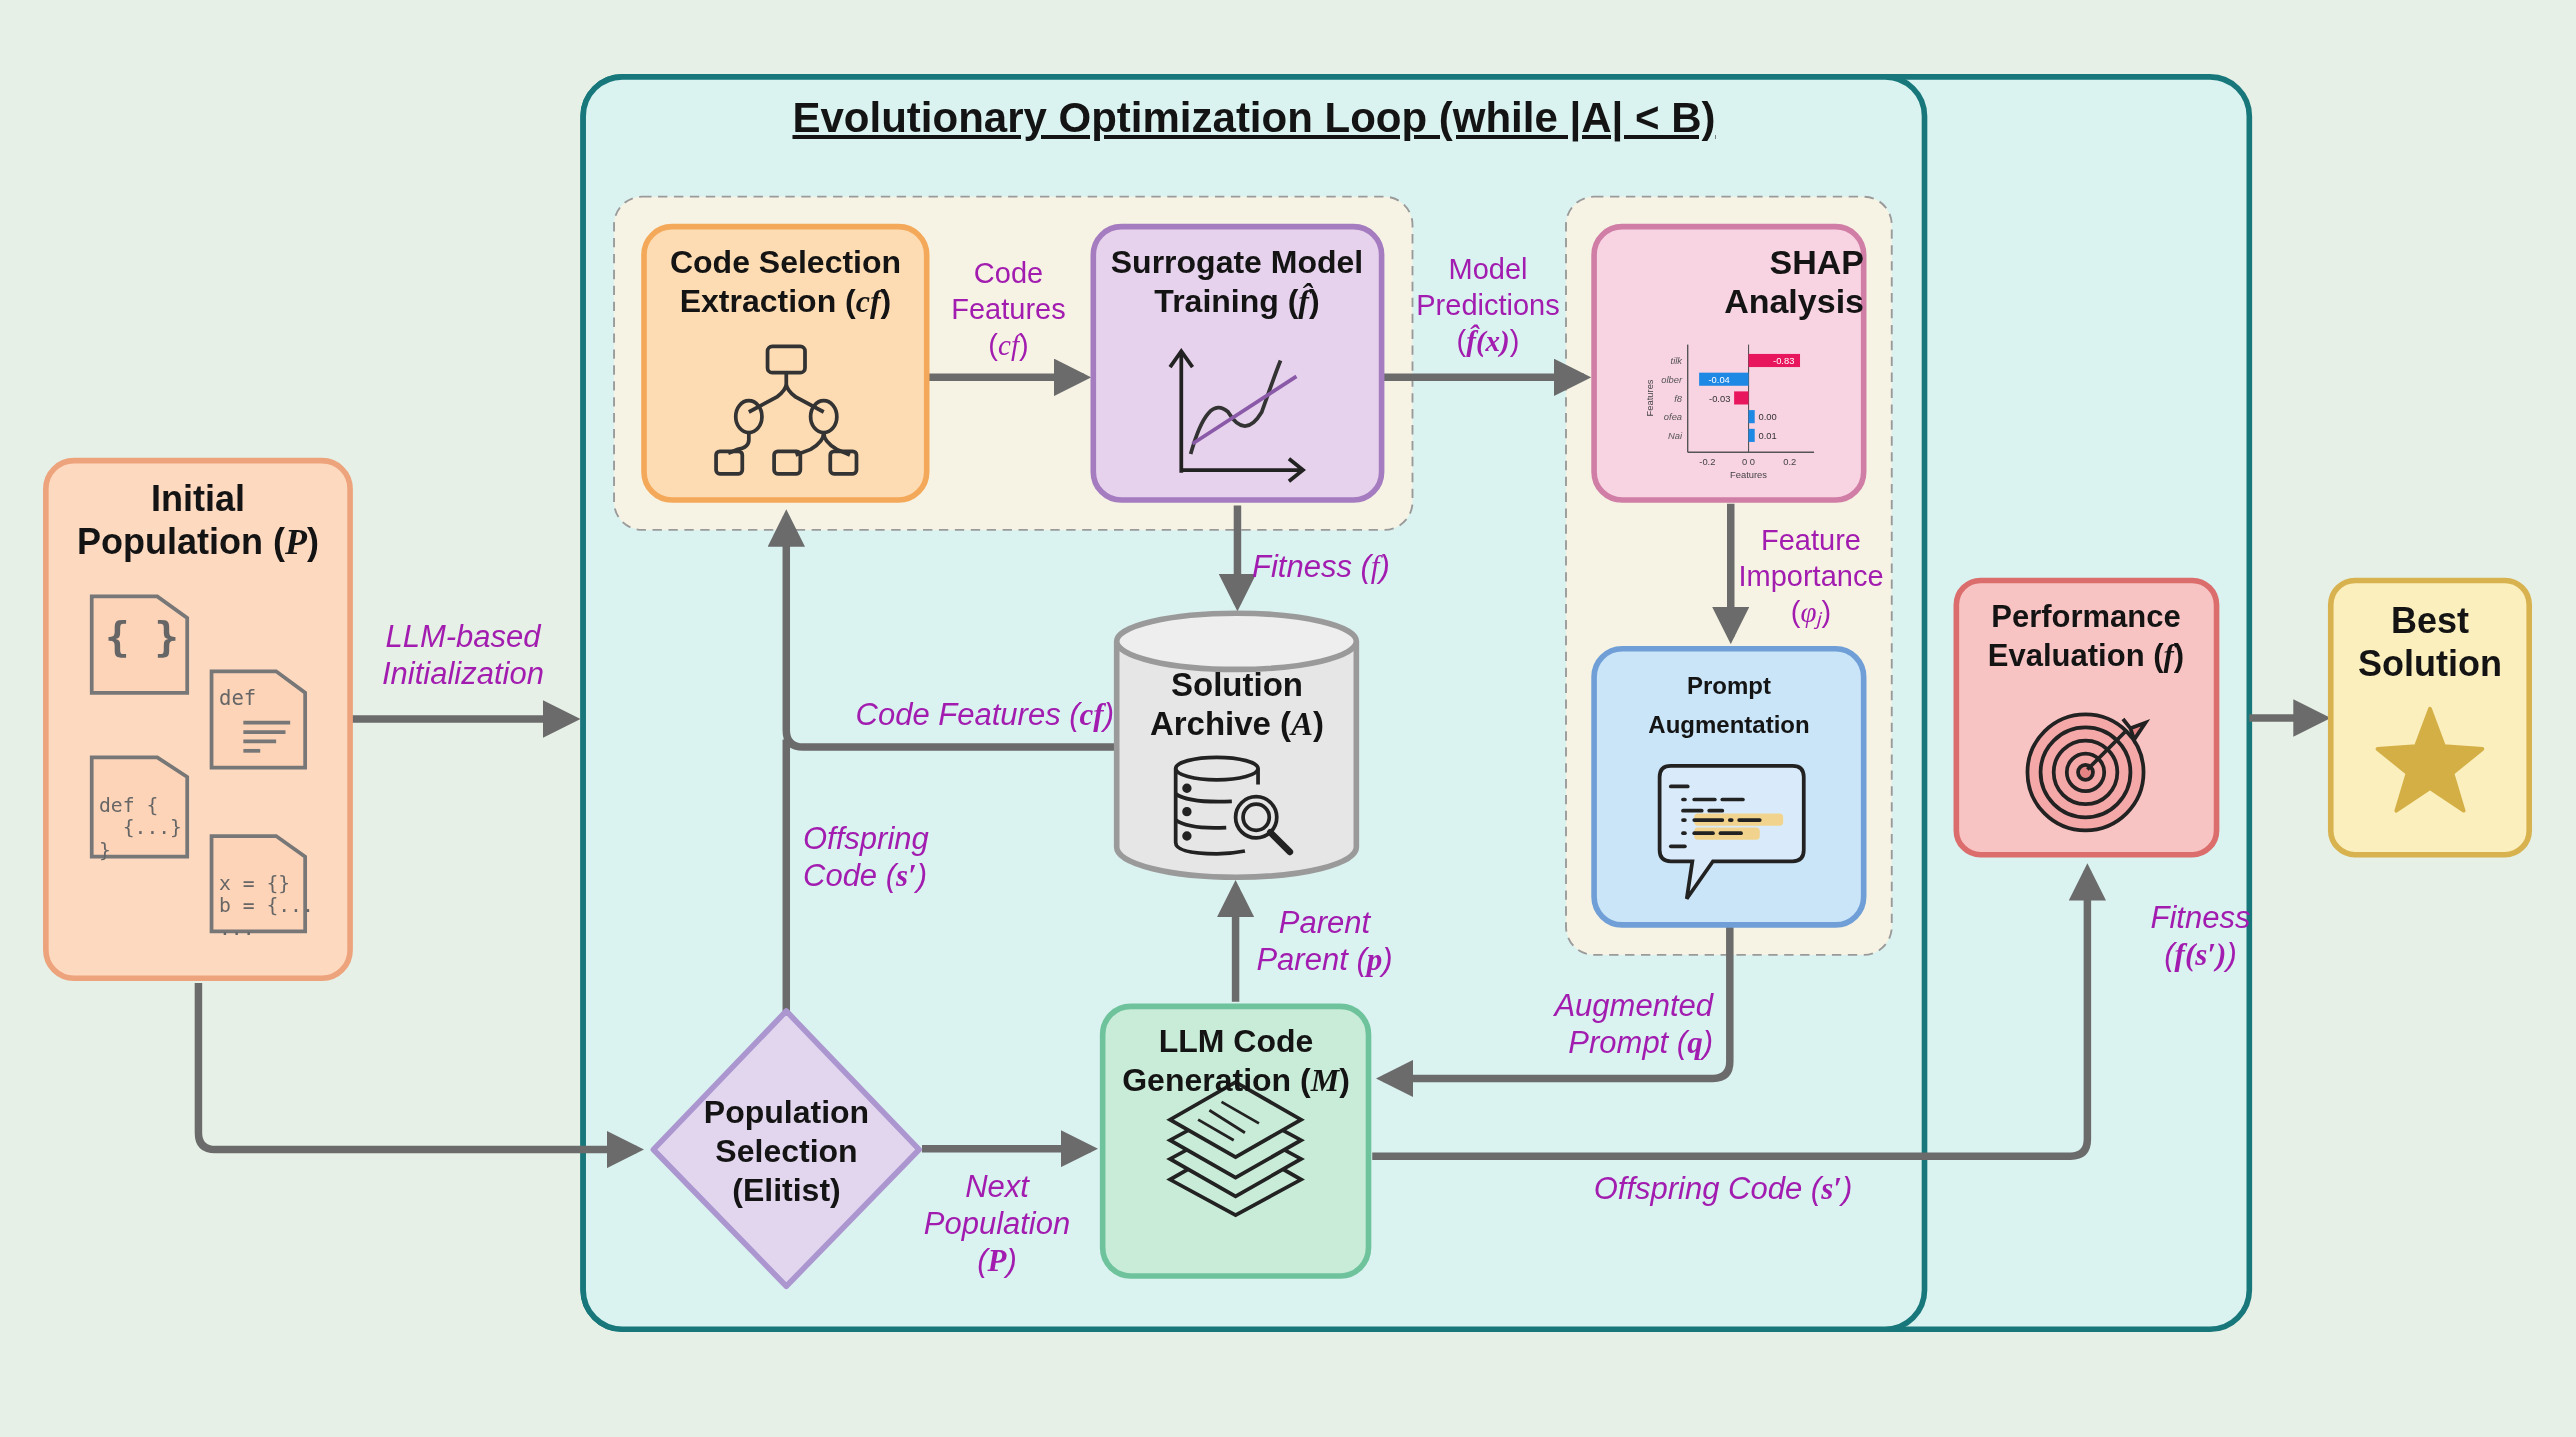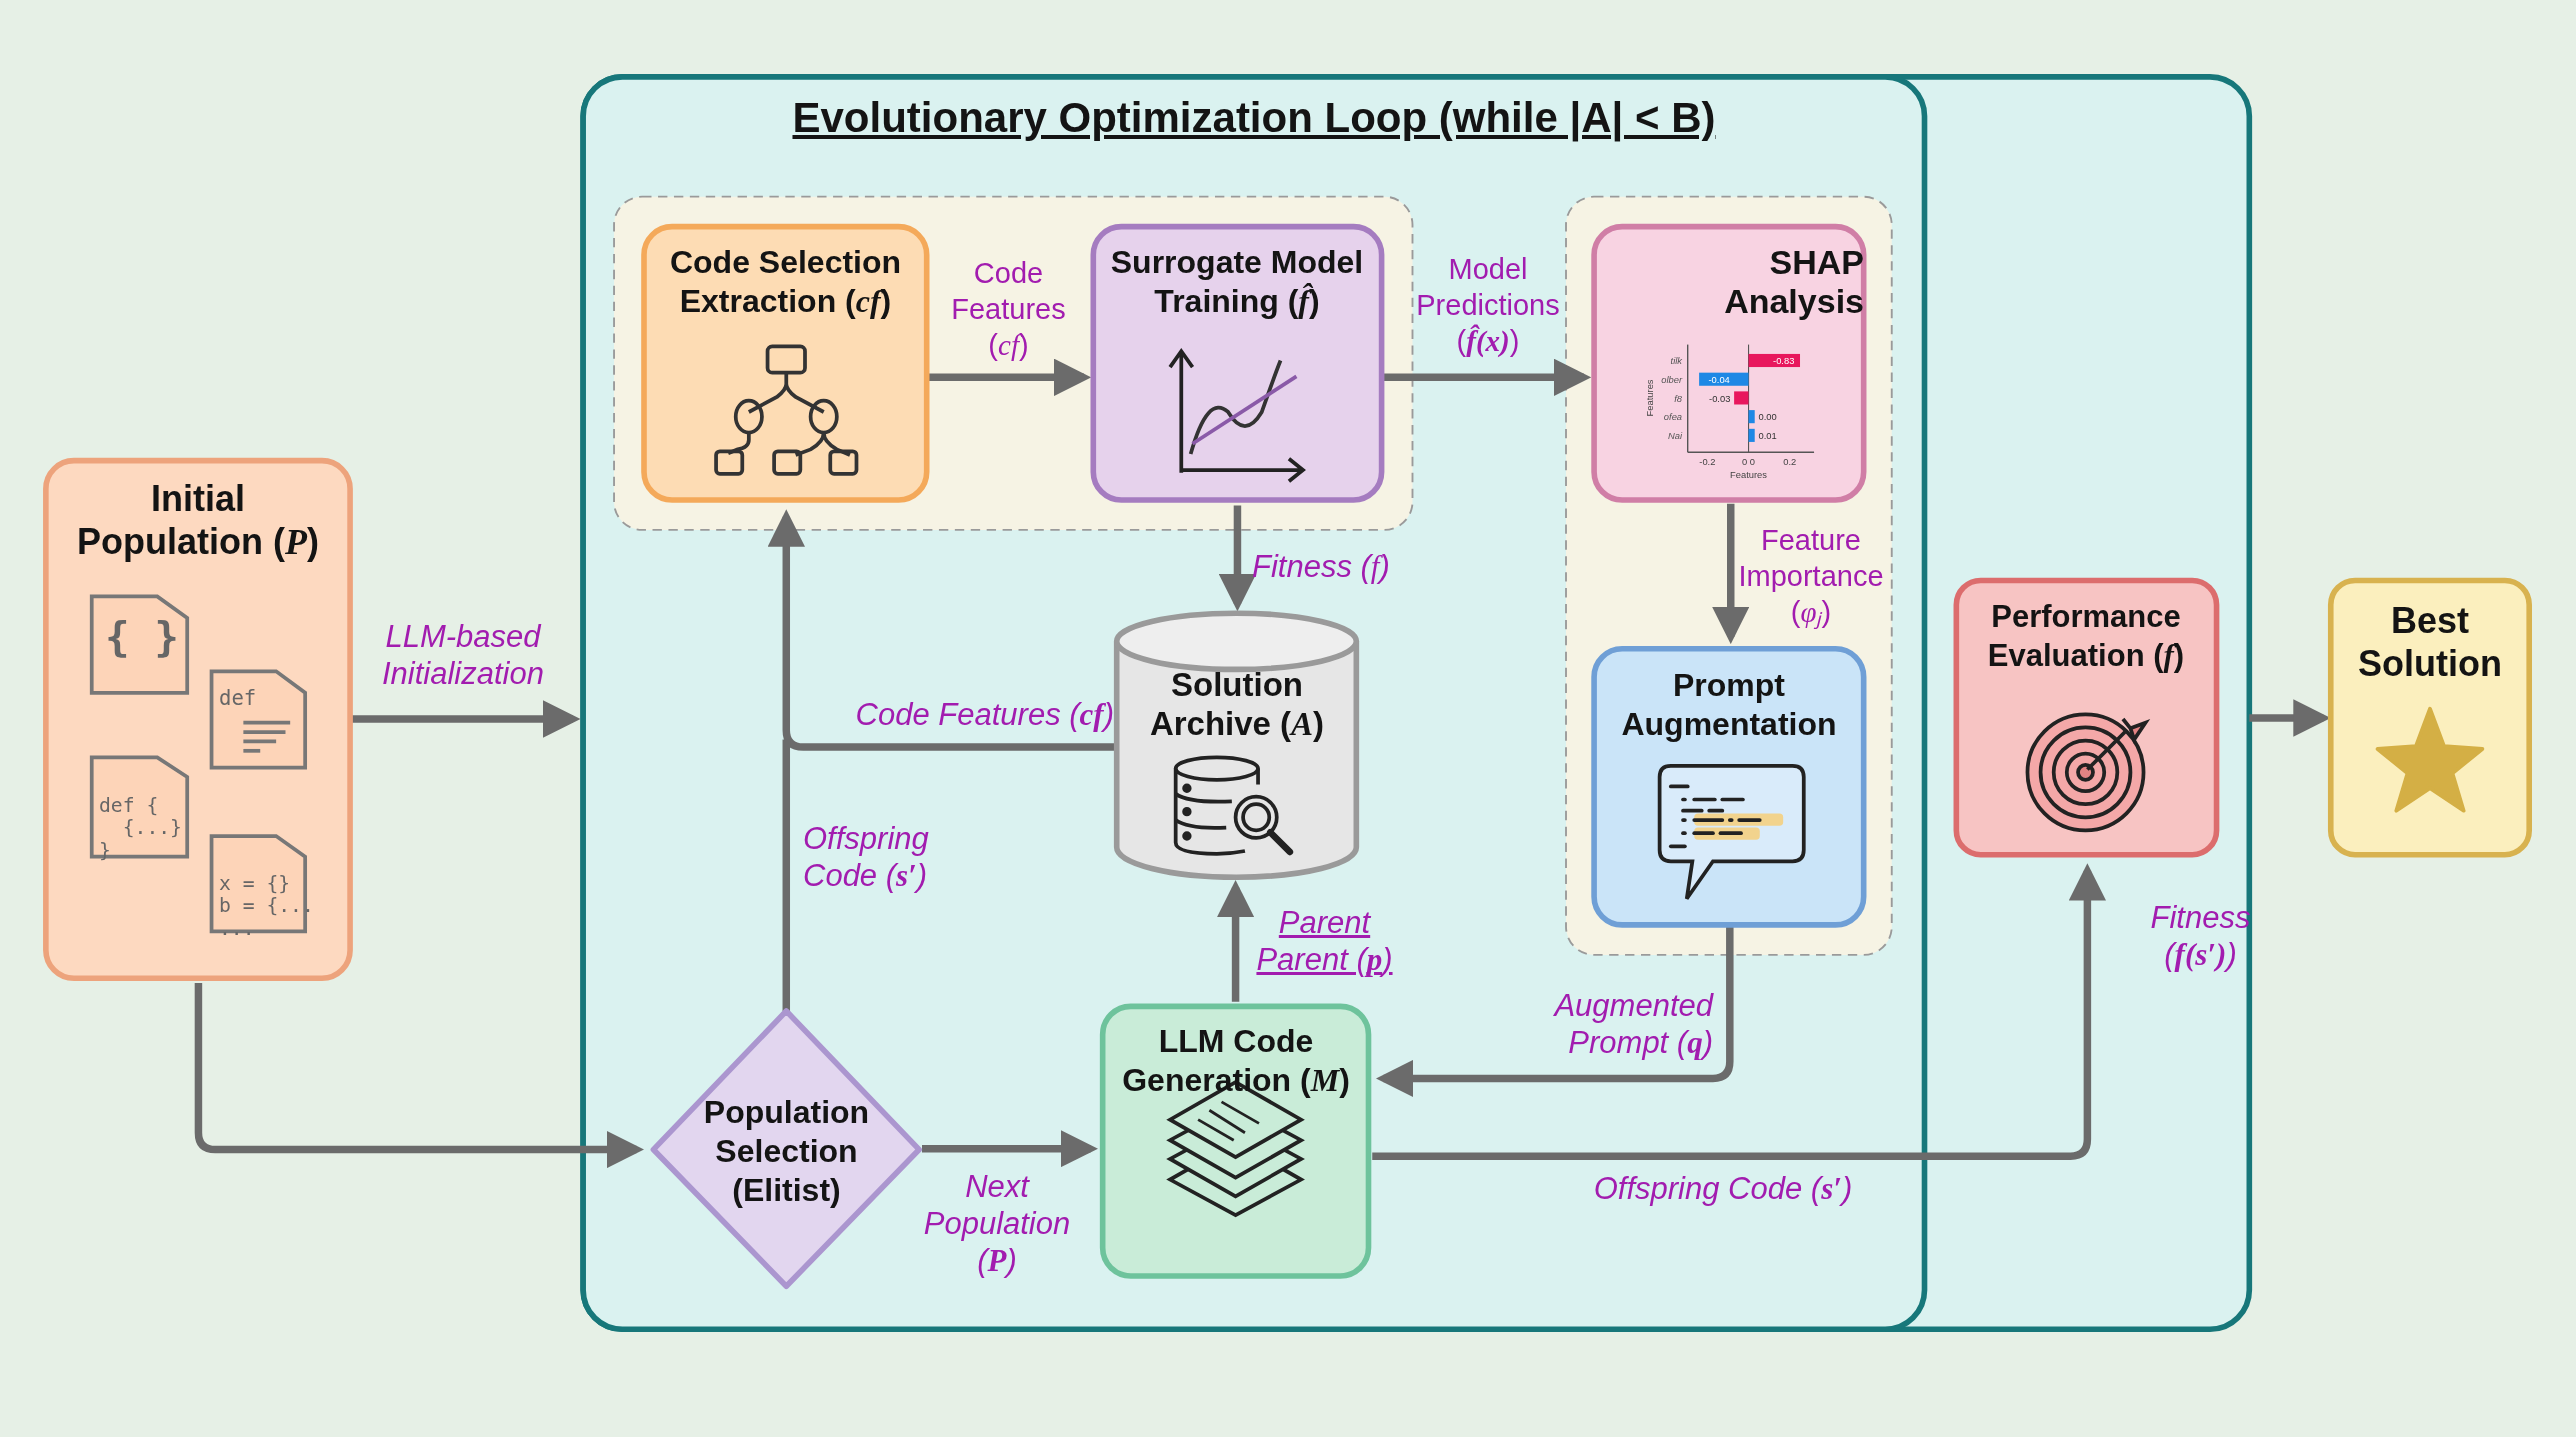--- a/index.html
+++ b/index.html
@@ -222,21 +222,21 @@
 <div class="node-title" style="left:1093px;top:243px;width:288px;font-size:32px;">
   <div>Surrogate Model</div>
   <div><span>Training (</span><span class="mi">f̂</span><span>)</span></div>
 </div>
 
 <div class="node-title" style="left:1594px;top:243px;width:270px;font-size:34px;text-align:right;">
   <div>SHAP</div>
   <div>Analysis</div>
 </div>
 
-<div class="node-title" style="left:1594px;top:666px;width:270px;font-size:32px;">
+<div class="node-title" style="left:1594px;top:666px;width:270px;font-size:24px;">
   <div>Prompt</div>
   <div>Augmentation</div>
 </div>
 
 <div class="node-title" style="left:1117px;top:665px;width:240px;font-size:33px;">
   <div>Solution</div>
   <div><span>Archive (</span><span class="mi">A</span><span>)</span></div>
 </div>
 
 <div class="node-title" style="left:674px;top:1093px;width:225px;font-size:32px;">
@@ -289,21 +289,21 @@
 
 <div class="edge-label it" style="left:805px;top:696px;width:309px;text-align:right;">
   <span>Code Features (</span><span class="mi">cf</span><span>)</span>
 </div>
 
 <div class="edge-label it" style="left:803px;top:820px;width:168px;text-align:left;">
   <div>Offspring</div>
   <div><span>Code (</span><span class="mi">s′</span><span>)</span></div>
 </div>
 
-<div class="edge-label it" style="left:1245px;top:904px;width:159px;text-decoration:underline;">
+<div class="edge-label it" style="left:1245px;top:904px;width:159px;">
   <div>Parent</div>
   <div><span>Parent (</span><span class="mi">p</span><span>)</span></div>
 </div>
 
 <div class="edge-label it" style="left:1526px;top:987px;width:187px;text-align:right;">
   <div>Augmented</div>
   <div><span>Prompt (</span><span class="mi">q</span><span>)</span></div>
 </div>
 
 <div class="edge-label it" style="left:913px;top:1168px;width:168px;">

